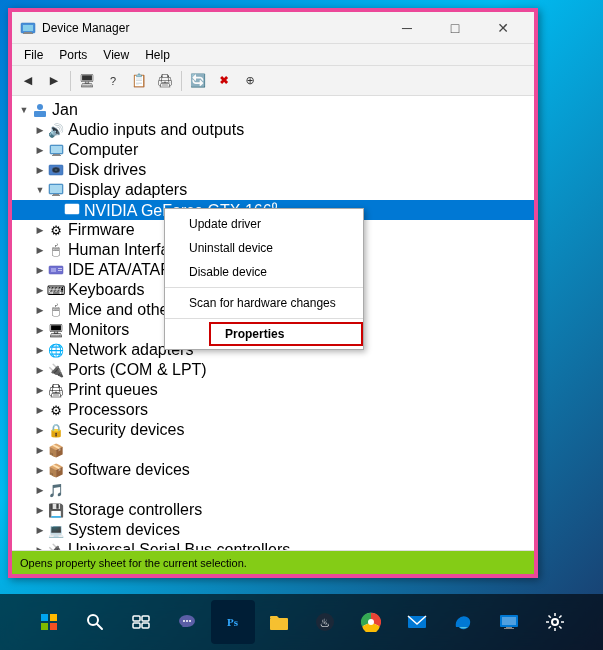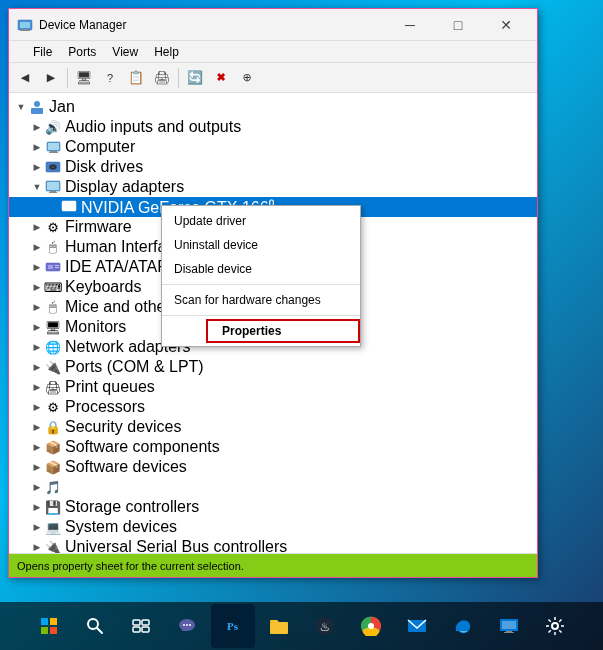--- a/index.html
+++ b/index.html
@@ -14,21 +14,21 @@
     }
 
     
     .window {
       position: absolute;
       top: 8px;
       left: 8px;
       width: 530px;
       height: 570px;
       background: #f3f3f3;
-      border: 1px solid #ec4899;
+      border: 4px solid #ec4899;
       box-shadow: 2px 2px 8px rgba(0,0,0,0.4);
       display: flex;
       flex-direction: column;
     }
 
     
     .title-bar {
       background: #f3f3f3;
       height: 32px;
       display: flex;
@@ -64,21 +64,21 @@
       background: transparent;
       border: none;
     }
 
     
     .menu-bar {
       height: 22px;
       background: #f3f3f3;
       display: flex;
       align-items: center;
-      padding: 0 16px;
+      padding: 0 4px;
       border-bottom: 1px solid #ddd;
       flex-shrink: 0;
     }
     .menu-item {
       padding: 2px 8px;
       cursor: pointer;
       font-size: 12px;
       color: #000;
     }
 
@@ -178,21 +178,21 @@
       top: 112px;
       left: 152px;
       background: #fff;
       border: 1px solid #aaa;
       box-shadow: 2px 2px 6px rgba(0,0,0,0.3);
       min-width: 200px;
       z-index: 100;
       padding: 3px 0;
     }
     .ctx-item {
-      padding: 5px 12px;
+      padding: 5px 24px;
       cursor: pointer;
       font-size: 12px;
       color: #000;
     }
     .ctx-separator {
       height: 1px;
       background: #ddd;
       margin: 3px 0;
     }
     .ctx-item.properties {
@@ -215,21 +215,21 @@
       color: #000;
       flex-shrink: 0;
     }
 
     
     .taskbar {
       position: absolute;
       bottom: 0;
       left: 0;
       width: 603px;
-      height: 48px;
+      height: 56px;
       background: rgba(0,0,0,0.6);
       backdrop-filter: blur(10px);
       display: flex;
       align-items: center;
       justify-content: center;
       gap: 4px;
     }
     .taskbar-center {
       display: flex;
       align-items: center;
@@ -432,21 +432,20 @@
 
       <div class="tree-item indent-2">
         <div class="tree-expand">▶</div>
         <div class="item-icon">🔒</div>
         <span class="item-label">Security devices</span>
       </div>
 
       <div class="tree-item indent-2">
         <div class="tree-expand">▶</div>
         <div class="item-icon">📦</div>
-        <span class="item-label">Software components</span>
       </div>
 
       <div class="tree-item indent-2">
         <div class="tree-expand">▶</div>
         <div class="item-icon">📦</div>
         <span class="item-label">Software devices</span>
       </div>
 
       <div class="tree-item indent-2">
         <div class="tree-expand">▶</div>

